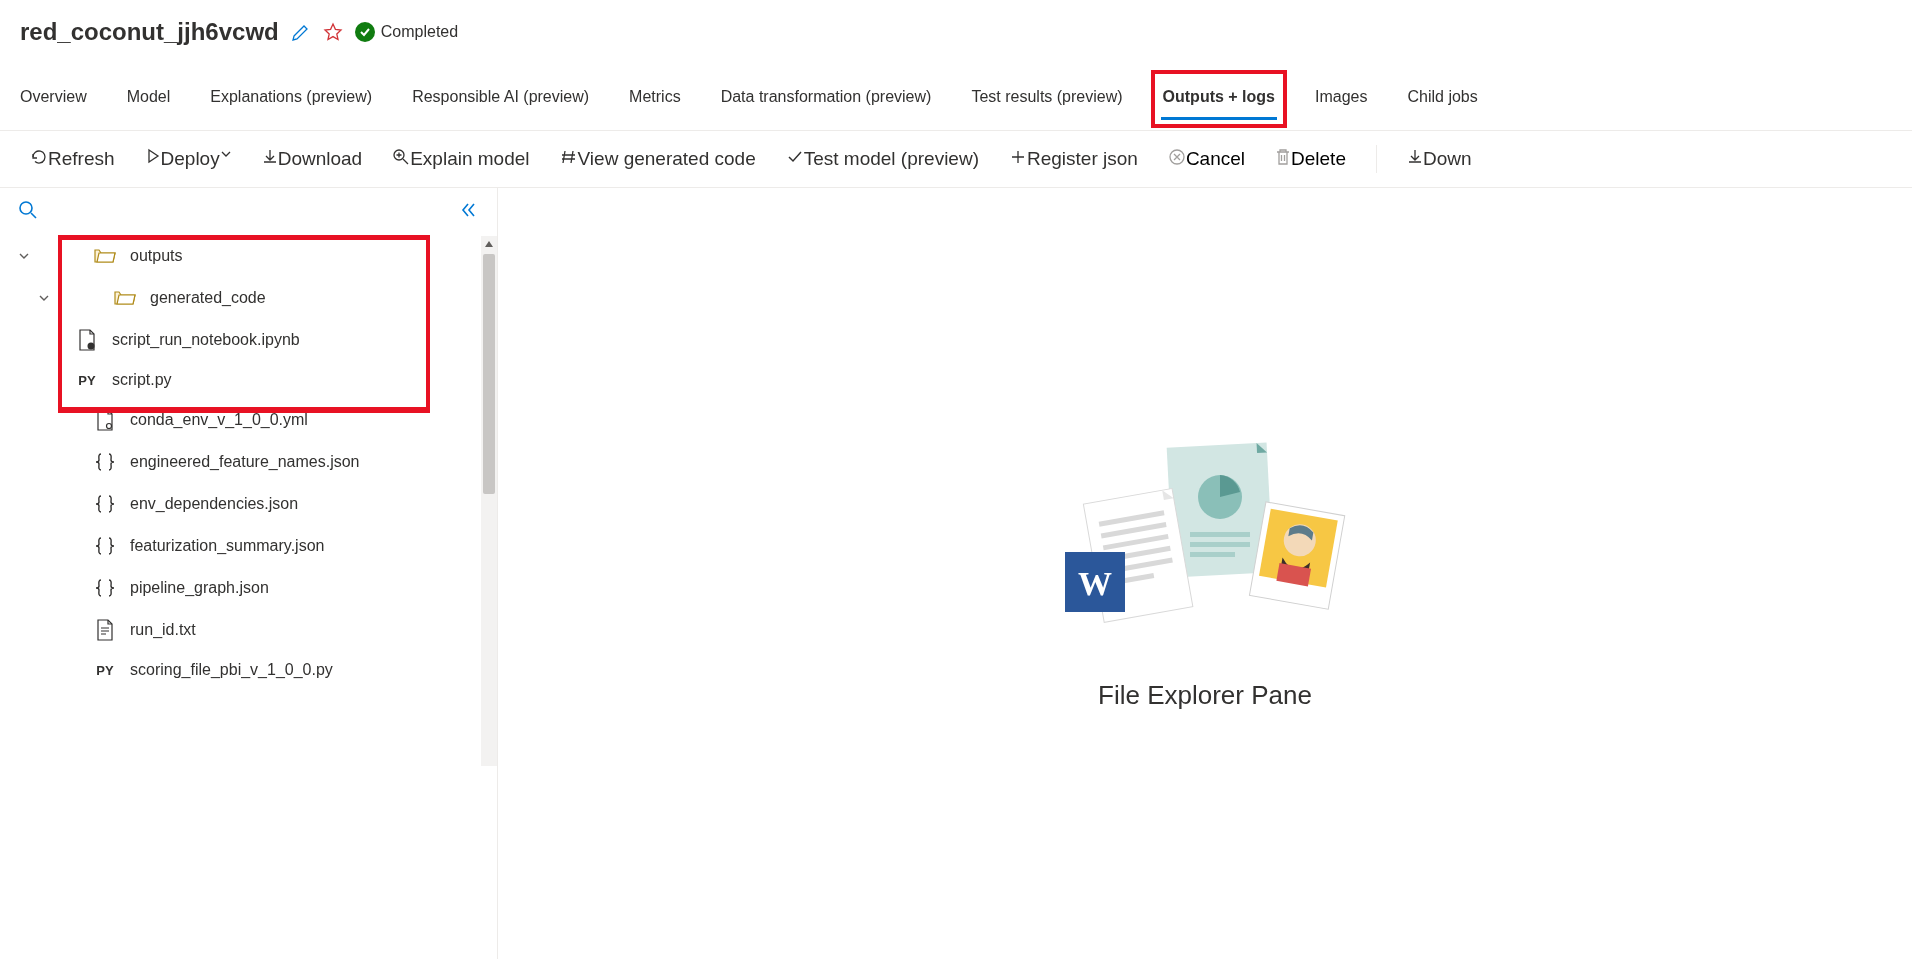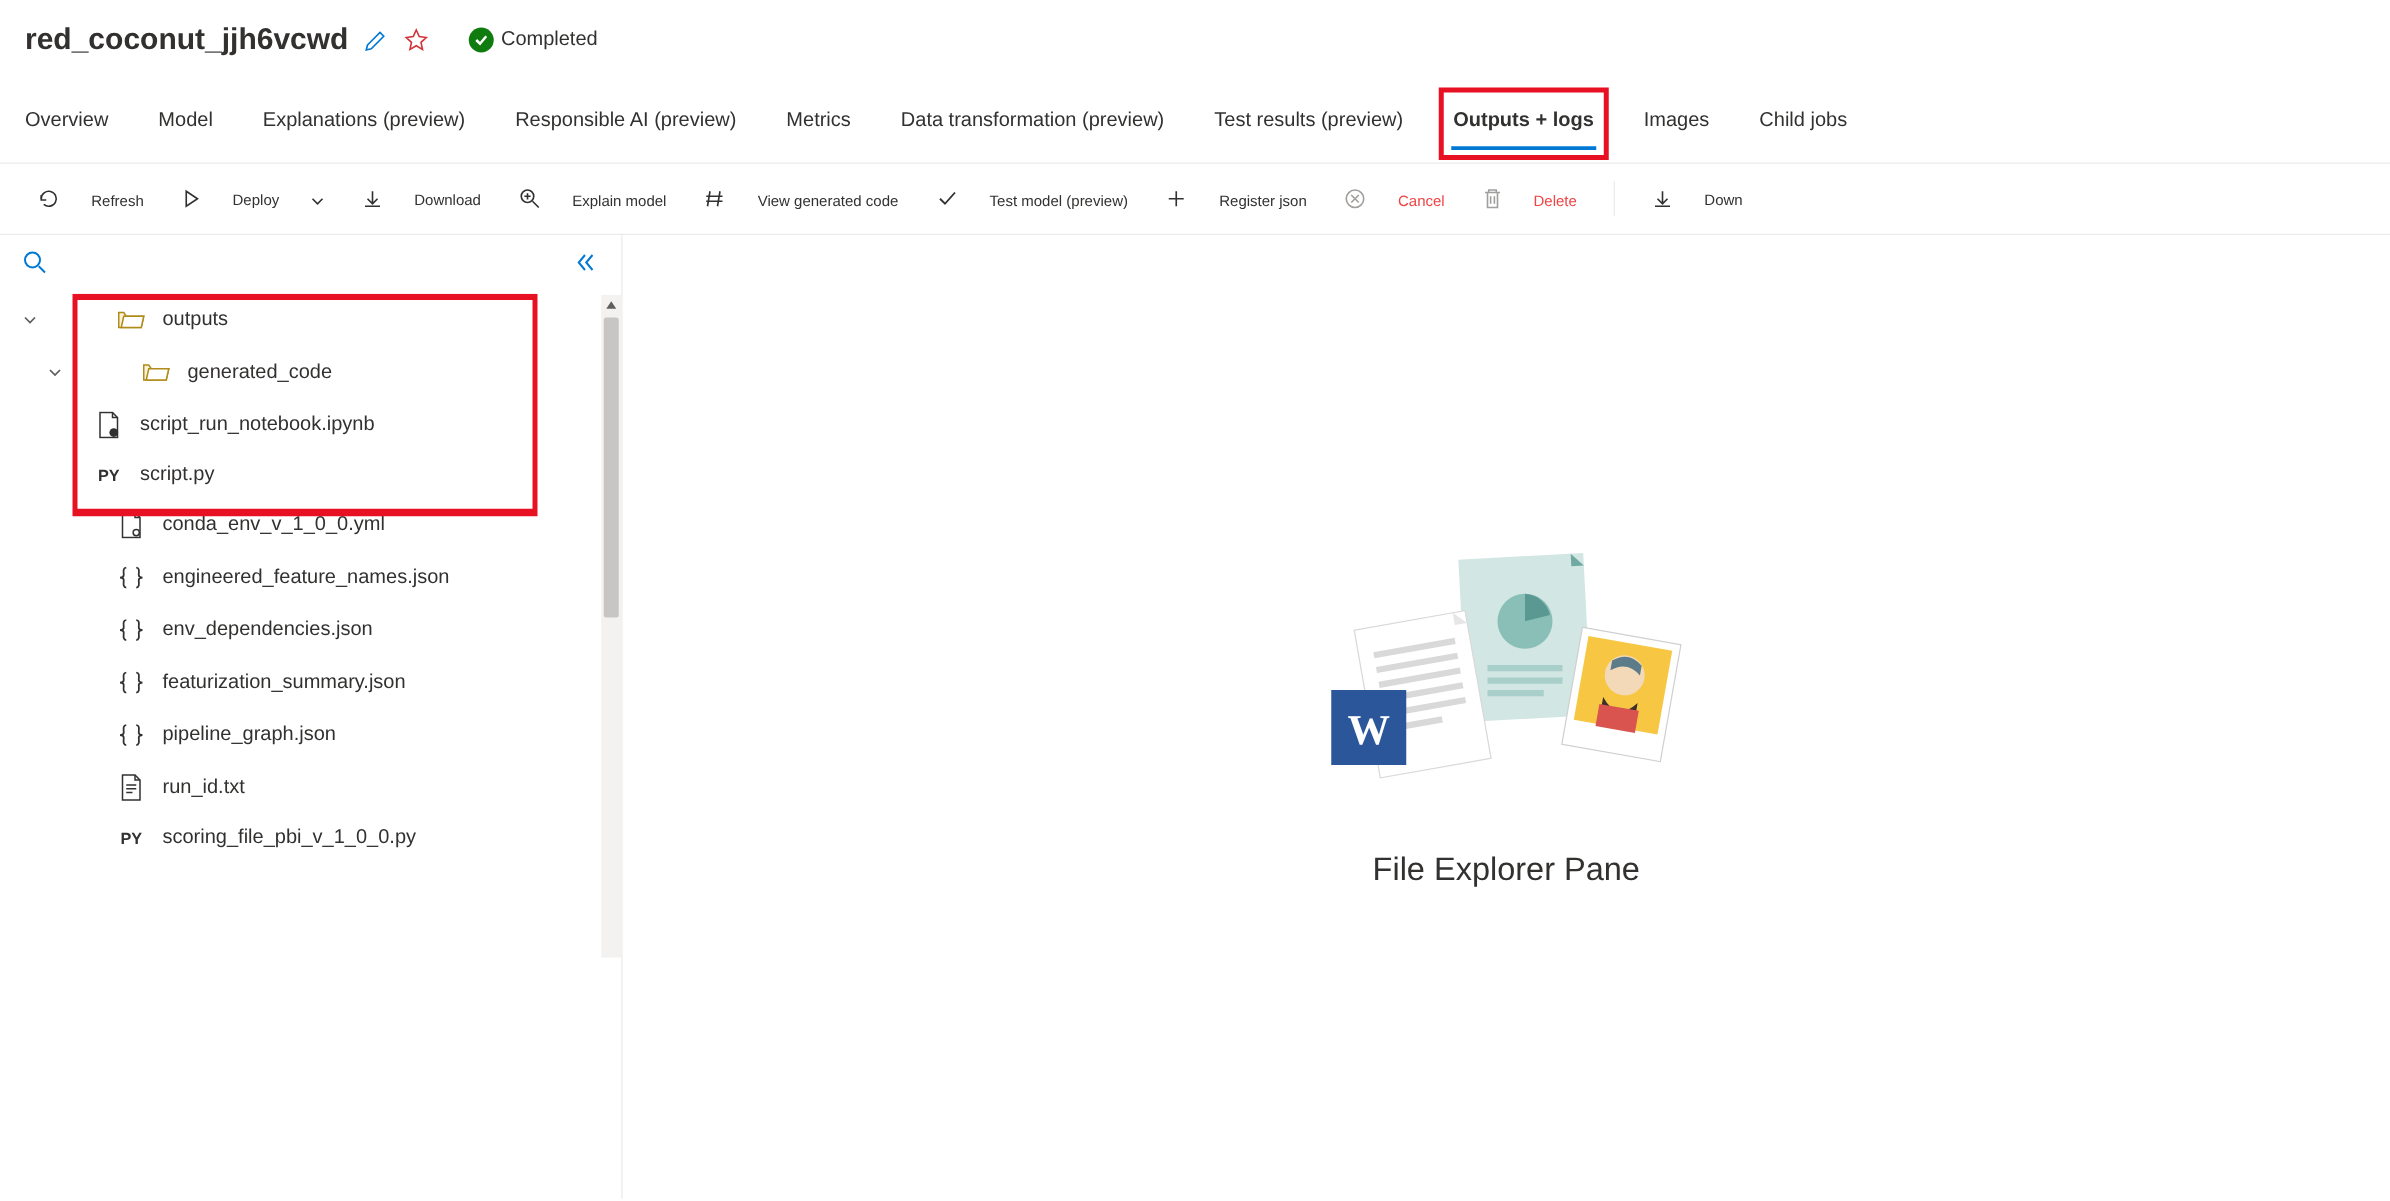--- a/index.html
+++ b/index.html
@@ -31,21 +31,21 @@
     }
     .edit-icon, .star-icon {
       display: inline-flex;
       align-items: center;
       cursor: pointer;
     }
     .status-badge {
       display: inline-flex;
       align-items: center;
       gap: 6px;
-      margin-left: 20px;
+      margin-left: 0;
     }
     .status-check {
       width: 20px;
       height: 20px;
       border-radius: 50%;
       background: #107c10;
       display: flex;
       align-items: center;
       justify-content: center;
     }
@@ -93,29 +93,29 @@
       align-items: center;
       padding: 14px 6px 14px 30px;
       margin-top: 18px;
       border-top: 1px solid #edebe9;
       border-bottom: 1px solid #edebe9;
       gap: 30px;
       overflow: hidden;
     }
     .action-btn {
       display: inline-flex;
-      align-items: flex-end;
-      gap: 25px;
-      font-size: 12px;
+      align-items: flex-start;
+      gap: 0;
+      font-size: 19px;
       color: #323130;
       cursor: pointer;
       white-space: nowrap;
     }
     .action-btn.disabled {
-      color: #ef4444;
+      color: #000000;
     }
     .action-divider {
       width: 1px;
       height: 28px;
       background: #edebe9;
     }
     
     .main {
       display: flex;
       height: calc(100% - 190px);

